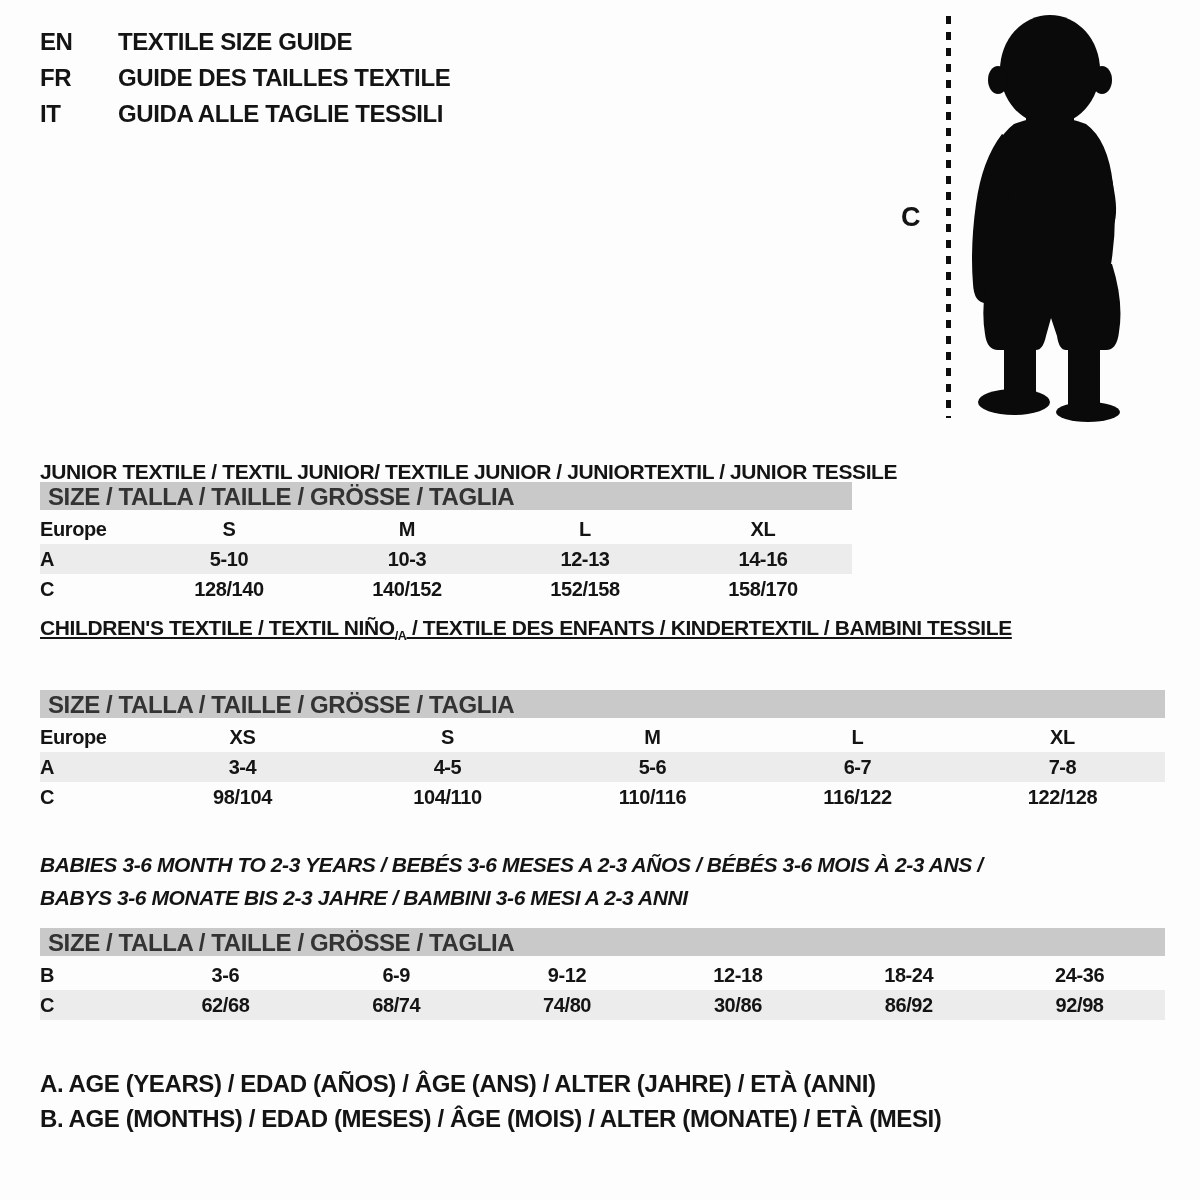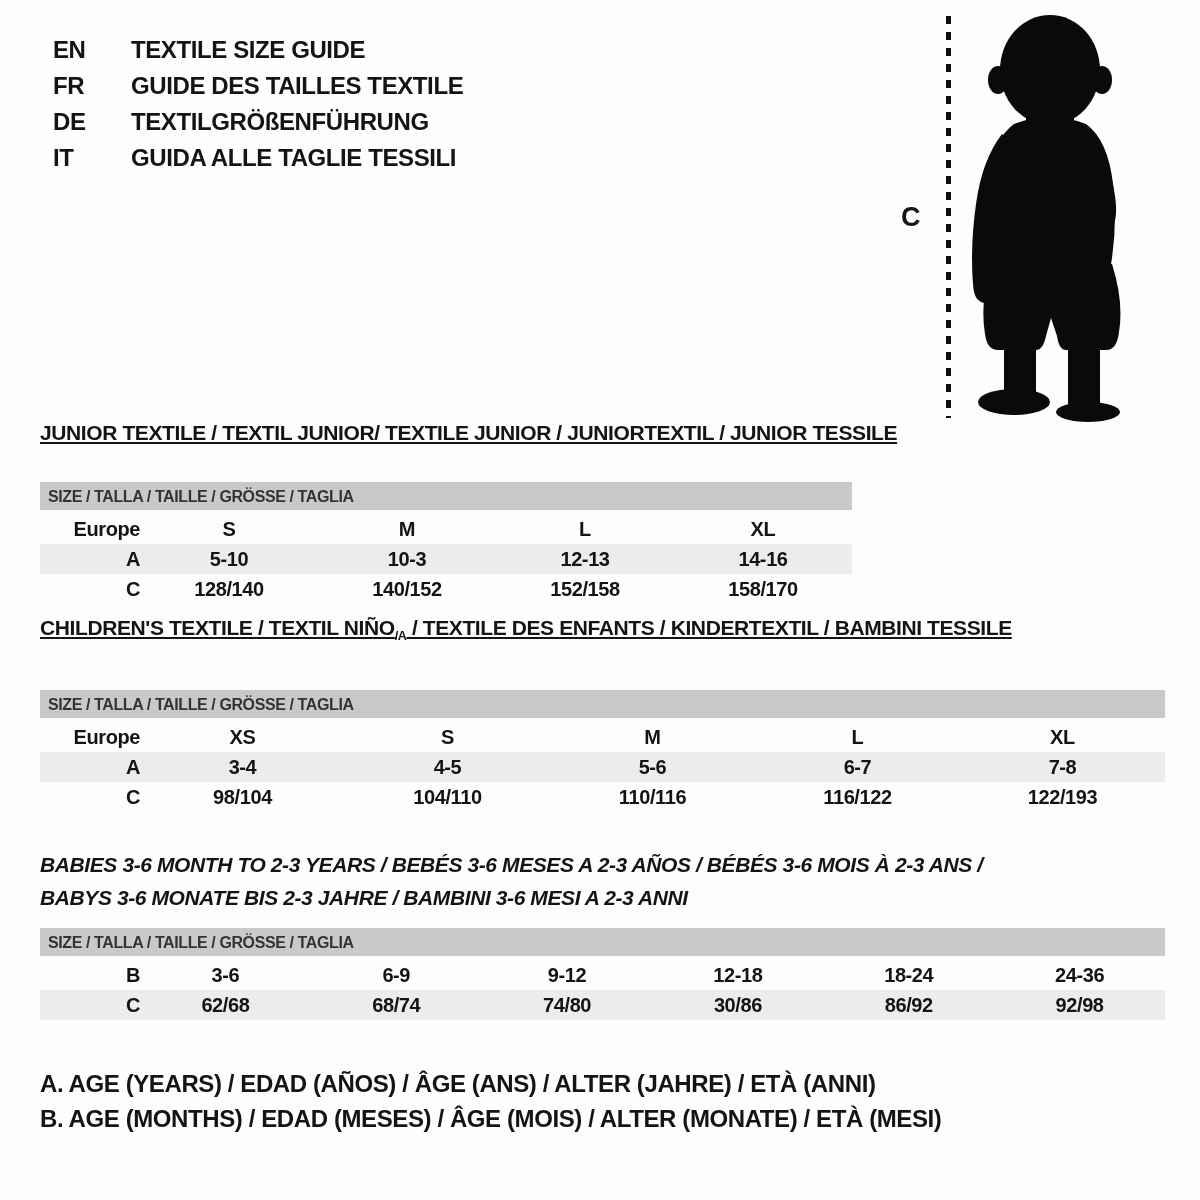--- a/index.html
+++ b/index.html
@@ -7,68 +7,64 @@
   }
   html,body{margin:0;padding:0;}
   body{
     width:1200px;height:1200px;position:relative;overflow:hidden;
     background:var(--bg);color:var(--ink);
     font-family:"Liberation Sans","DejaVu Sans",sans-serif;
     font-weight:bold;letter-spacing:-0.4px;
   }
   
   .lang-block{position:absolute;left:40px;top:28px;}
-  .lang-row{display:flex;height:36px;align-items:flex-end;font-size:24px;margin-left:13px;}
+  .lang-row{display:flex;height:36px;align-items:flex-start;font-size:24px;}
   .lang-code{width:78px;flex:0 0 78px;}
   .lang-title{white-space:nowrap;}
   
   .figure{position:absolute;left:0;top:0;}
   .dash-line{
     position:absolute;left:946px;top:16px;width:5px;height:402px;
     background:repeating-linear-gradient(to bottom,#0c0c0c 0 8px,transparent 8px 16px);
   }
   .c-label{position:absolute;left:901px;top:202px;font-size:27px;}
   .toddler{position:absolute;left:962px;top:12px;}
   
   .section-title{position:absolute;left:40px;font-size:21px;white-space:nowrap;}
   .section-title .sub{font-size:0.6em;vertical-align:sub;}
   .two-line{line-height:33px;}
   .size-table{position:absolute;left:40px;}
   .w-junior{width:812px;}
   .w-wide{width:1125px;}
   .size-bar{
     height:28px;line-height:29px;background:var(--bar);color:var(--bar-text);
-    font-size:16px;padding-left:8px;margin-bottom:4px;box-sizing:border-box;
+    font-size:24px;padding-left:8px;margin-bottom:4px;box-sizing:border-box;
   }
   .trow{display:grid;height:30px;align-items:center;font-size:20px;}
   .cols-4{grid-template-columns:100px repeat(4,1fr);}
   .cols-5{grid-template-columns:100px repeat(5,1fr);}
   .cols-6{grid-template-columns:100px repeat(6,1fr);}
   .trow .cell{text-align:center;}
-  .trow .rlabel{text-align:right;}
+  .trow .rlabel{text-align:left;}
   .shaded{background:var(--row);}
   
   .legend{position:absolute;left:40px;top:1066px;}
   .legend-line{height:35px;line-height:35px;font-size:24px;white-space:nowrap;}
 </style>
 </head>
 <body>
 
 <div class="lang-block">
   <div class="lang-row">
     <span class="lang-code">EN</span>
     <span class="lang-title">TEXTILE SIZE GUIDE</span>
   </div>
   <div class="lang-row">
     <span class="lang-code">FR</span>
     <span class="lang-title">GUIDE DES TAILLES TEXTILE</span>
-  </div>
-  <div class="lang-row">
-    <span class="lang-code">DE</span>
-    <span class="lang-title">TEXTILGRÖßENFÜHRUNG</span>
   </div>
   <div class="lang-row">
     <span class="lang-code">IT</span>
     <span class="lang-title">GUIDA ALLE TAGLIE TESSILI</span>
   </div>
 </div>
 
 <div class="figure">
   <span class="c-label">C</span>
   <div class="dash-line"></div>
@@ -83,21 +79,21 @@
       <path d="M124,122 Q146,140 152,178 Q157,205 150,216 Q138,228 124,232 Q112,234 111,221 Q110,210 120,205 Q130,200 132,192 Q130,158 120,132 Z"></path>
       <path d="M28,252 Q18,292 23,322 Q25,338 36,338 L74,338 Q81,338 84,324 L89,306 L95,324 Q97,338 104,338 L144,338 Q155,338 157,320 Q162,290 150,252 Z"></path>
       <rect x="42" y="332" width="32" height="56"></rect>
       <rect x="106" y="332" width="32" height="66"></rect>
       <ellipse cx="52" cy="390" rx="36" ry="13"></ellipse>
       <ellipse cx="126" cy="400" rx="32" ry="10"></ellipse>
     </g>
   </svg>
 </div>
 
-<div class="section-title" style="top:421px;text-decoration:underline;">JUNIOR TEXTILE / TEXTIL JUNIOR/ TEXTILE JUNIOR / JUNIORTEXTIL / JUNIOR TESSILE</div>
+<div class="section-title" style="top:460px;">JUNIOR TEXTILE / TEXTIL JUNIOR/ TEXTILE JUNIOR / JUNIORTEXTIL / JUNIOR TESSILE</div>
 <div class="size-table w-junior" style="top:482px;">
   <div class="size-bar">SIZE / TALLA / TAILLE / GRÖSSE / TAGLIA</div>
   <div class="trow cols-4">
     <span class="rlabel">Europe</span>
     <span class="cell">S</span>
     <span class="cell">M</span>
     <span class="cell">L</span>
     <span class="cell">XL</span>
   </div>
   <div class="trow cols-4 shaded">
@@ -136,21 +132,21 @@
     <span class="cell">5-6</span>
     <span class="cell">6-7</span>
     <span class="cell">7-8</span>
   </div>
   <div class="trow cols-5">
     <span class="rlabel">C</span>
     <span class="cell">98/104</span>
     <span class="cell">104/110</span>
     <span class="cell">110/116</span>
     <span class="cell">116/122</span>
-    <span class="cell">122/193</span>
+    <span class="cell">122/128</span>
   </div>
 </div>
 
 <div class="section-title two-line" style="top:848px;font-style:italic;">
   <div>BABIES 3-6 MONTH TO 2-3 YEARS / BEBÉS 3-6 MESES A 2-3 AÑOS / BÉBÉS 3-6 MOIS À 2-3 ANS /</div>
   <div>BABYS 3-6 MONATE BIS 2-3 JAHRE / BAMBINI 3-6 MESI A 2-3 ANNI</div>
 </div>
 <div class="size-table w-wide" style="top:928px;">
   <div class="size-bar">SIZE / TALLA / TAILLE / GRÖSSE / TAGLIA</div>
   <div class="trow cols-6">

